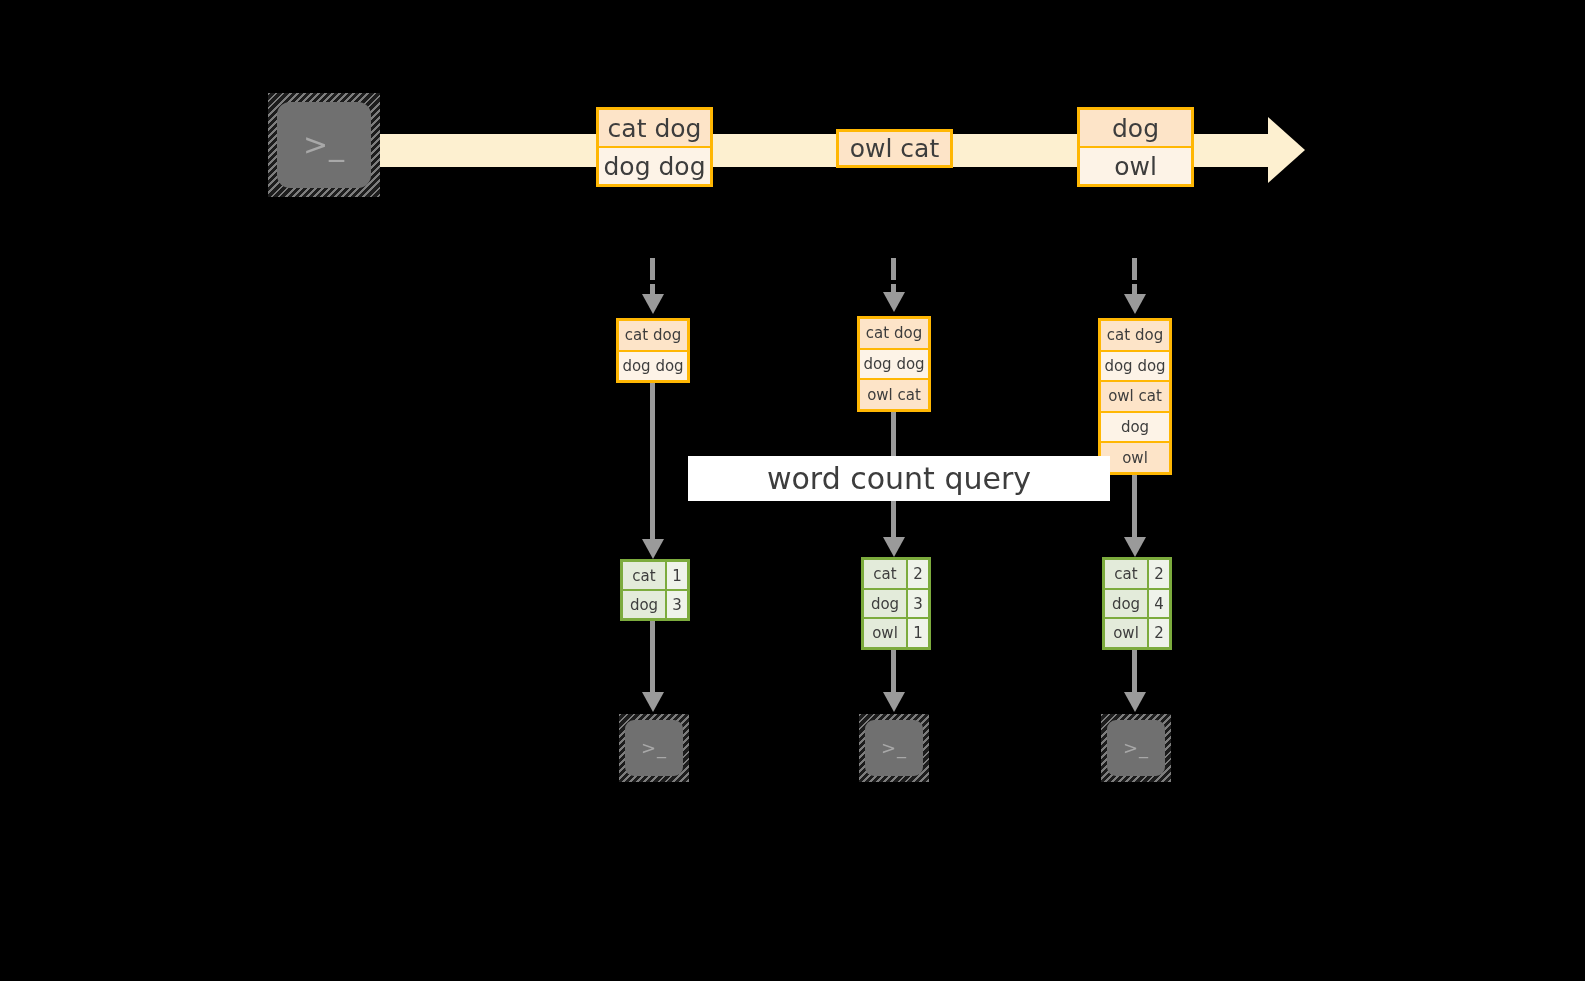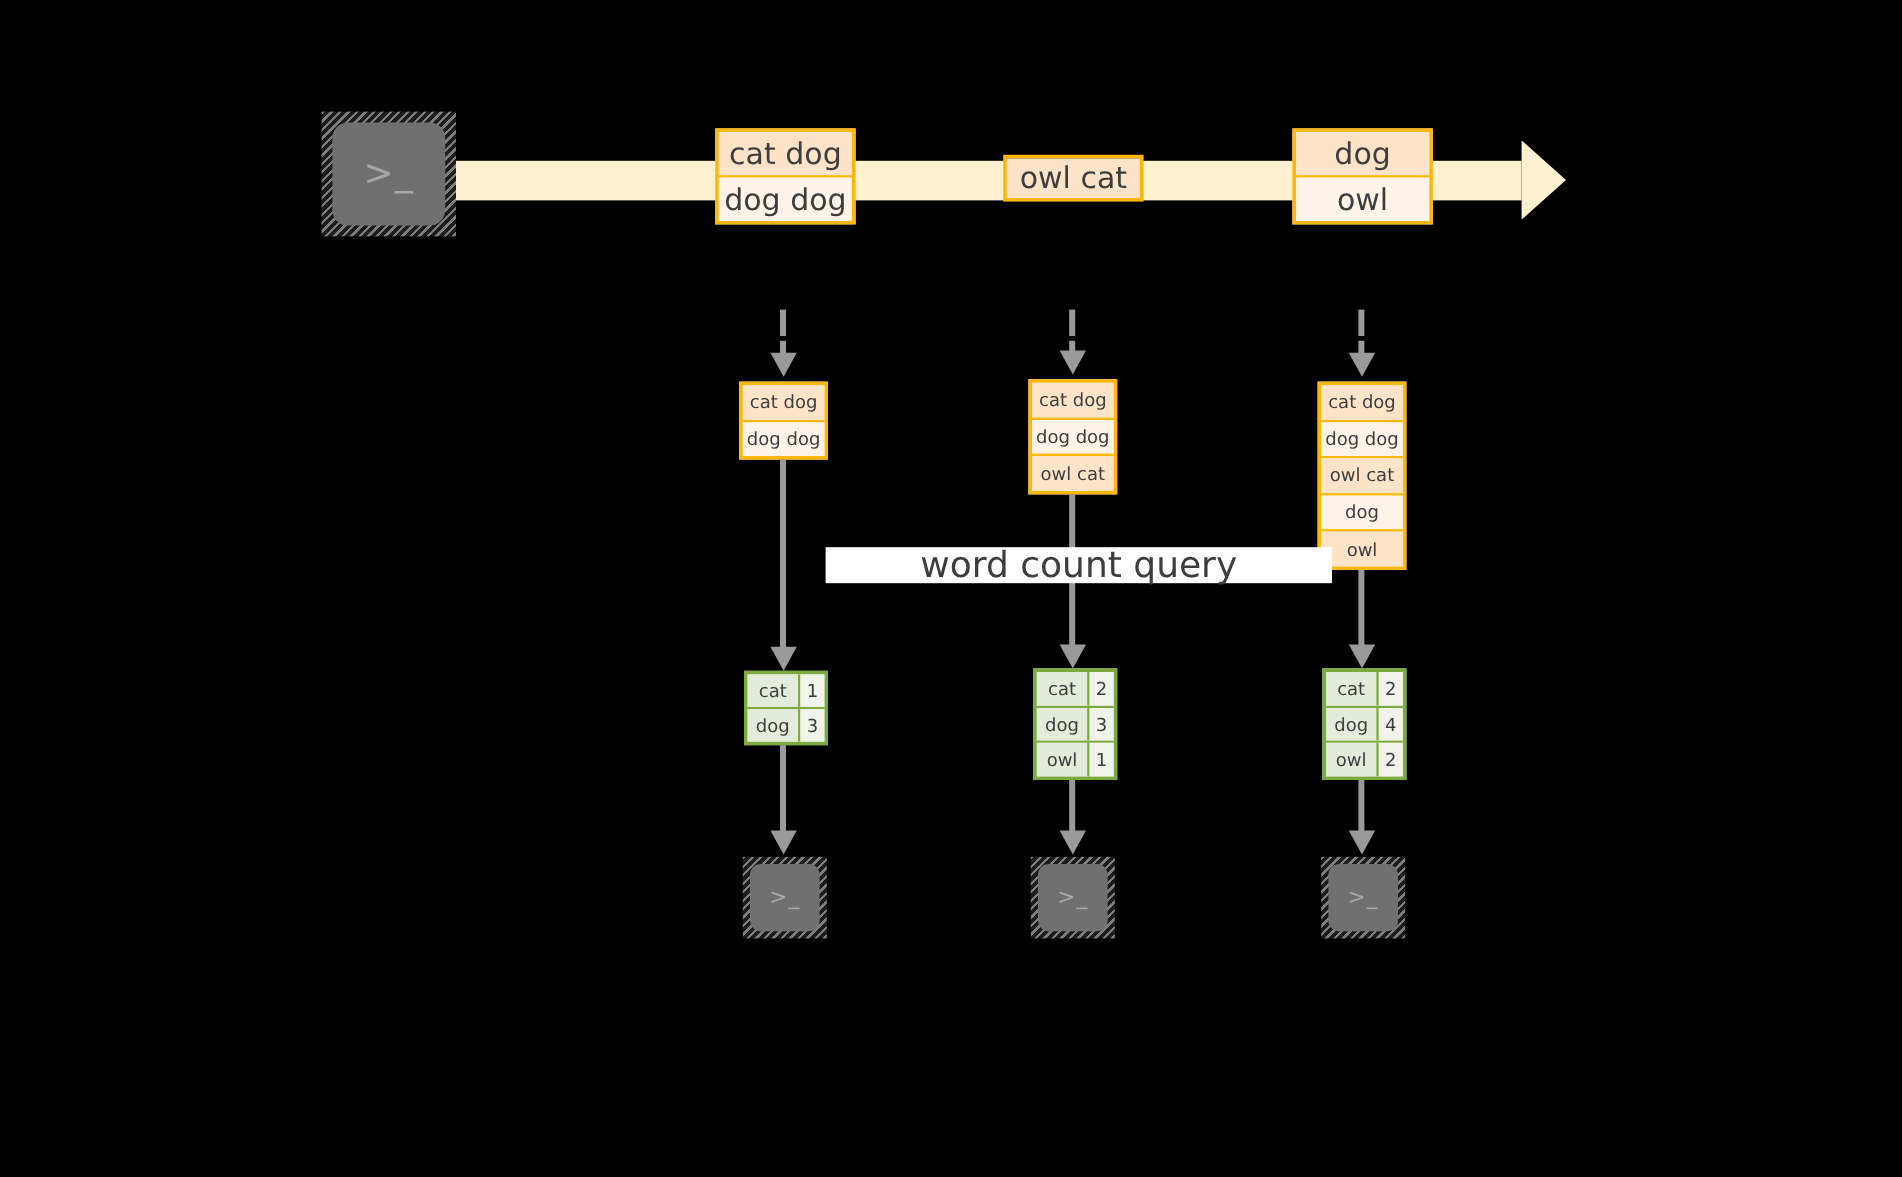--- a/index.html
+++ b/index.html
@@ -282,17 +282,17 @@
 
   <div class="gline" style="left:1132px; top:650px; height:44px;"></div>
   <div class="ghead" style="left:1124px; top:692px;"></div>
 
   <div class="term term-sm" style="left:1101px; top:714px; width:70px; height:68px;">
     <div class="term-inner">
       <div class="term-glyph" style="font-size:18px;">&gt;_</div>
     </div>
   </div>
 
-  <div class="label-band" style="left:688px; top:456px; width:422px; height:30px;">
+  <div class="label-band" style="left:688px; top:456px; width:422px; height:45px;">
     <span>word count query</span>
   </div>
 
 </div>
 
 </body></html>

